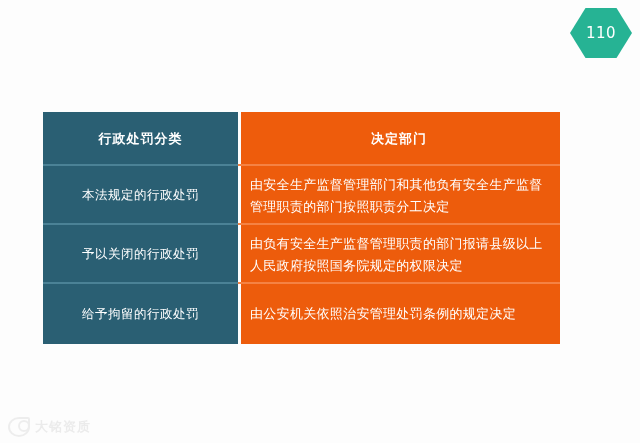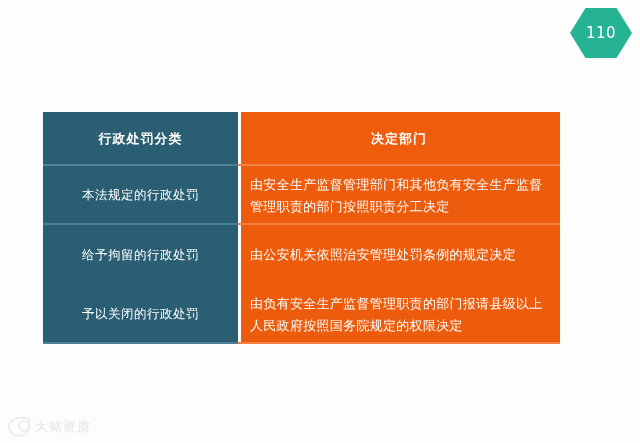--- a/index.html
+++ b/index.html
@@ -192,35 +192,35 @@
 
   <div class="row row-body">
     <div class="cell-left">
       <span class="cell-text">本法规定的行政处罚</span>
     </div>
     <div class="cell-right">
       <span class="cell-text">由安全生产监督管理部门和其他负有安全生产监督管理职责的部门按照职责分工决定</span>
     </div>
   </div>
 
+  <div class="row row-body">
+    <div class="cell-left">
+      <span class="cell-text">予以关闭的行政处罚</span>
+    </div>
+    <div class="cell-right">
+      <span class="cell-text">由负有安全生产监督管理职责的部门报请县级以上人民政府按照国务院规定的权限决定</span>
+    </div>
+  </div>
+
   <div class="row row-body-last">
     <div class="cell-left">
       <span class="cell-text">给予拘留的行政处罚</span>
     </div>
     <div class="cell-right">
       <span class="cell-text">由公安机关依照治安管理处罚条例的规定决定</span>
-    </div>
-  </div>
-
-  <div class="row row-body">
-    <div class="cell-left">
-      <span class="cell-text">予以关闭的行政处罚</span>
-    </div>
-    <div class="cell-right">
-      <span class="cell-text">由负有安全生产监督管理职责的部门报请县级以上人民政府按照国务院规定的权限决定</span>
     </div>
   </div>
 
 </div>
 
 <div class="watermark">
   <span class="watermark-mark"></span>
   <span class="watermark-text">大铭资质</span>
 </div>
 

